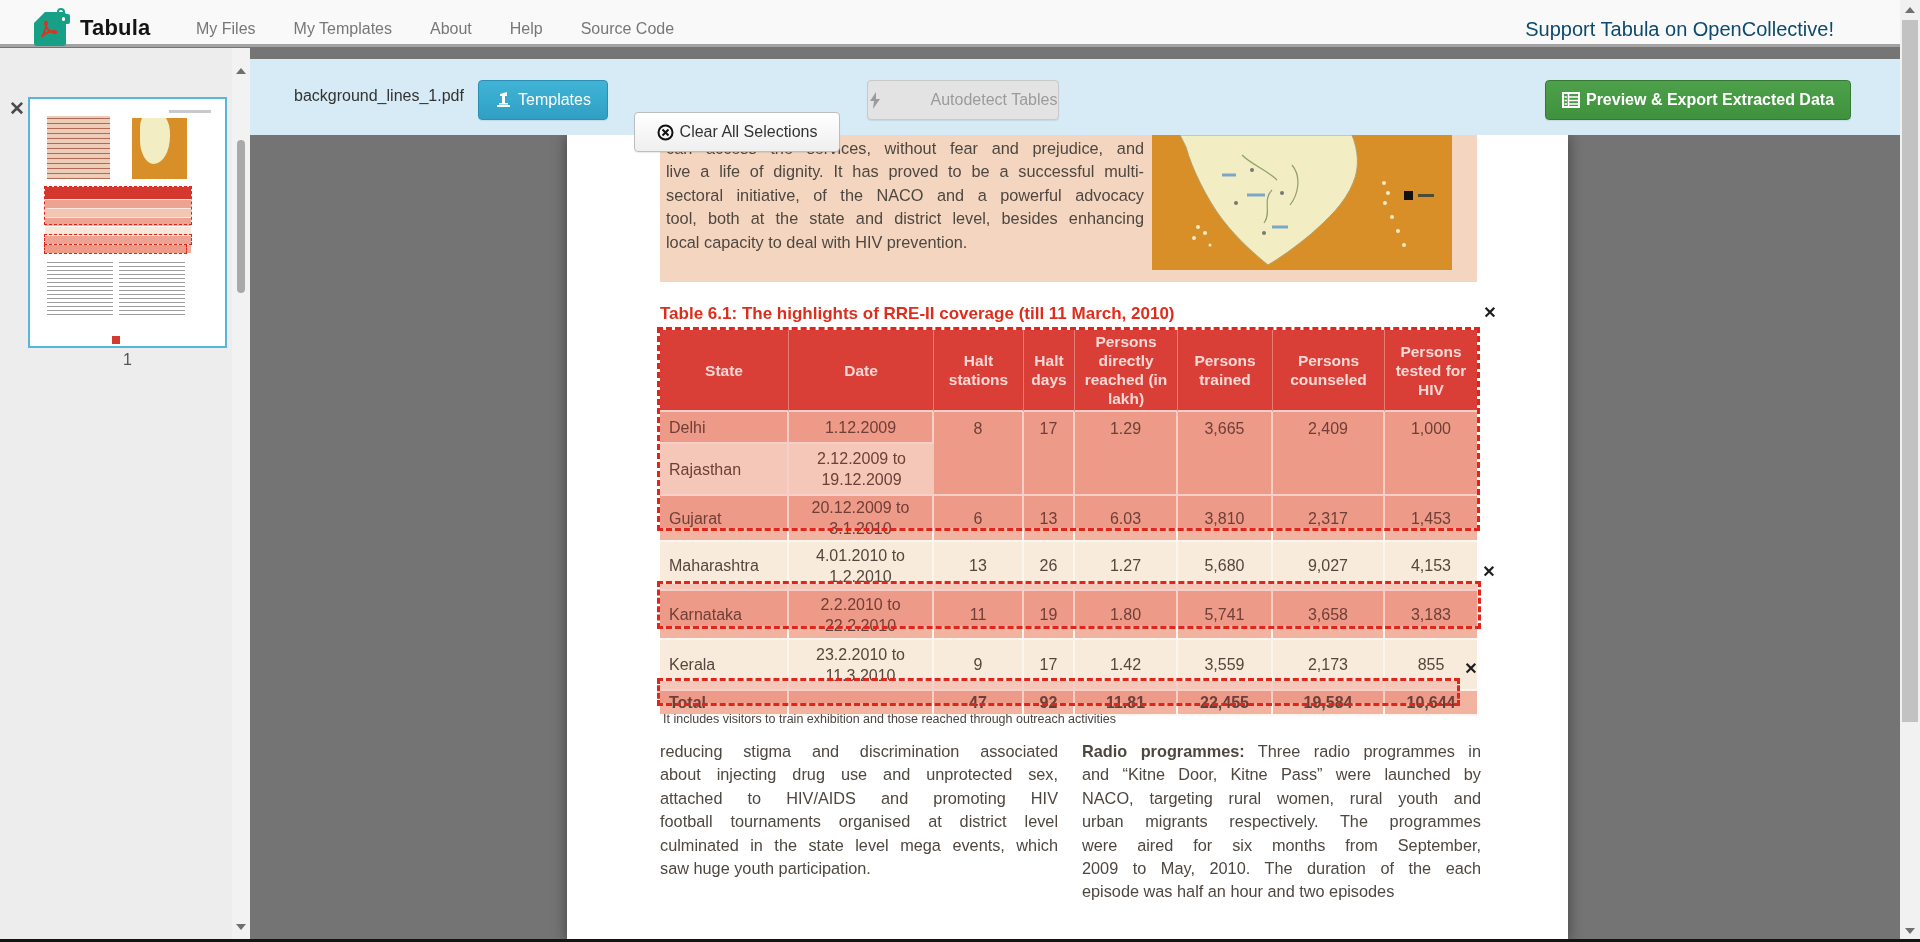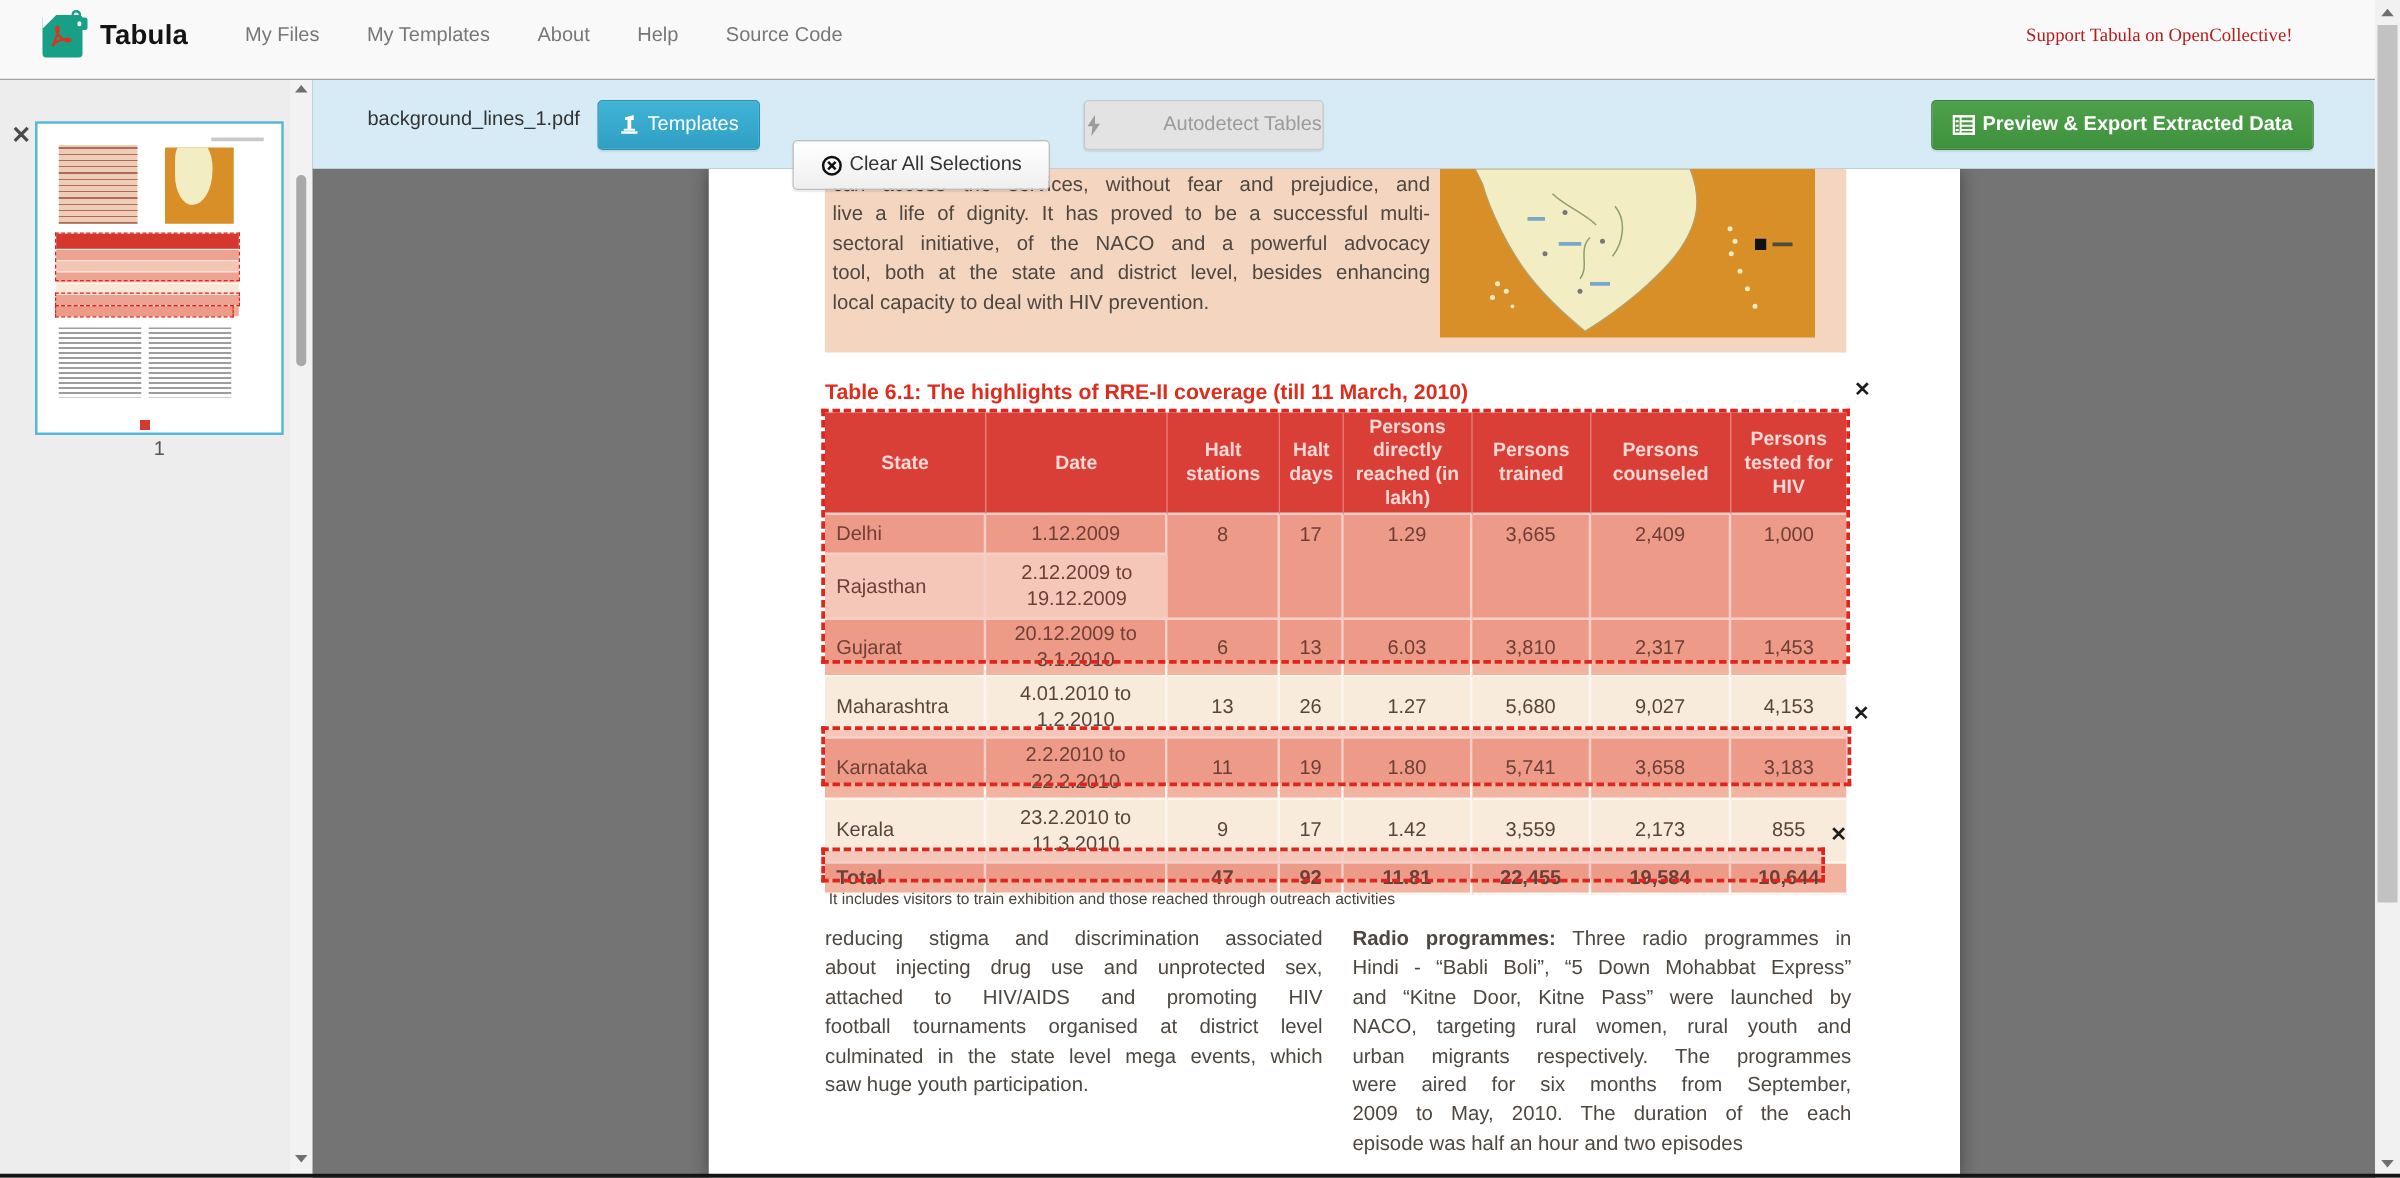--- a/index.html
+++ b/index.html
@@ -1,31 +1,31 @@
 <!DOCTYPE html>
 <html><head>
 <meta charset="utf-8">
 <style>
   * { margin:0; padding:0; box-sizing:border-box; }
   html,body { width:1920px; height:942px; overflow:hidden; font-family:"Liberation Sans",sans-serif; background:#757575; }
 
   
-  #navbar { position:absolute; left:0; top:0; width:1900px; height:64px; background:#f9f9f9; border-bottom:1px solid #a3a3a3; z-index:30; }
+  #navbar { position:absolute; left:0; top:0; width:1900px; height:47px; background:#f9f9f9; border-bottom:3px solid #a3a3a3; z-index:30; }
   #brand { position:absolute; left:34px; top:8px; display:flex; align-items:center; cursor:pointer; }
   #logo { position:relative; width:38px; height:40px; }
   #logo .doc { position:absolute; left:0; top:4px; width:32px; height:34px; background:#17a086; border-radius:3px; }
   #logo .fold { position:absolute; left:0; top:4px; width:0; height:0; border-top:11px solid #f9f9f9; border-right:11px solid transparent; }
   #logo .swirl { position:absolute; left:4px; top:12px; }
   #logo .lockbody { position:absolute; right:2px; top:6px; width:13px; height:10px; background:#17a086; border-radius:2px; }
   #logo .lockdot { position:absolute; right:7px; top:9px; width:3px; height:4px; background:#f9f9f9; border-radius:2px; }
   #logo .shackle { position:absolute; right:4px; top:0px; width:8px; height:8px; border:2.5px solid #17a086; border-bottom:none; border-radius:5px 5px 0 0; transform:translateX(-3px); }
   #brand-name { margin-left:8px; font-size:22px; font-weight:bold; color:#141414; letter-spacing:0.2px; }
   #nav-menu { position:absolute; left:177px; top:0; height:58px; display:flex; align-items:center; list-style:none; }
   #nav-menu li { padding:0 19px; font-size:16px; color:#777; cursor:pointer; }
-  #support-link { position:absolute; right:66px; top:0; height:58px; display:flex; align-items:center; font-size:15px; color:#b91c1c; cursor:pointer;font-family:Liberation Serif, serif; }
+  #support-link { position:absolute; right:66px; top:0; height:58px; display:flex; align-items:center; font-size:20px; color:#0c4a6e; cursor:pointer; }
 
   
   #win-scrollbar { position:absolute; right:0; top:0; width:20px; height:942px; background:#f1f1f1; z-index:40; }
   #win-scrollbar .thumb { position:absolute; left:2px; top:20px; width:16px; height:702px; background:#c2c2c2; }
   .arr-up { width:0; height:0; border-left:5px solid transparent; border-right:5px solid transparent; border-bottom:6px solid #6f6f6f; position:absolute; left:5px; }
   .arr-dn { width:0; height:0; border-left:5px solid transparent; border-right:5px solid transparent; border-top:6px solid #6f6f6f; position:absolute; left:5px; }
 
   
   #sidebar { position:absolute; left:0; top:48px; width:232px; height:894px; background:#ededed; z-index:10; }
   #remove-file { position:absolute; left:6px; top:50px; width:22px; height:22px; font-size:19px; font-weight:bold; color:#4b4b4b; cursor:pointer; line-height:22px; text-align:center; }
@@ -340,21 +340,20 @@
       <div class="jline">reducing stigma and discrimination associated</div>
       <div class="jline">about injecting drug use and unprotected sex,</div>
       <div class="jline">attached to HIV/AIDS and promoting HIV</div>
       <div class="jline">football tournaments organised at district level</div>
       <div class="jline">culminated in the state level mega events, which</div>
       <div class="lline">saw huge youth participation.</div>
     </div>
 
     <div class="pdfcol" id="col-right">
       <div class="jline"><span class="boldlead">Radio programmes:</span><span> Three radio programmes in</span></div>
-      <div class="jline">Hindi - “Babli Boli”, “5 Down Mohabbat Express”</div>
       <div class="jline">and “Kitne Door, Kitne Pass” were launched by</div>
       <div class="jline">NACO, targeting rural women, rural youth and</div>
       <div class="jline">urban migrants respectively. The programmes</div>
       <div class="jline">were aired for six months from September,</div>
       <div class="jline">2009 to May, 2010. The duration of the each</div>
       <div class="lline">episode was half an hour and two episodes</div>
     </div>
 
   </div>
 </div>

